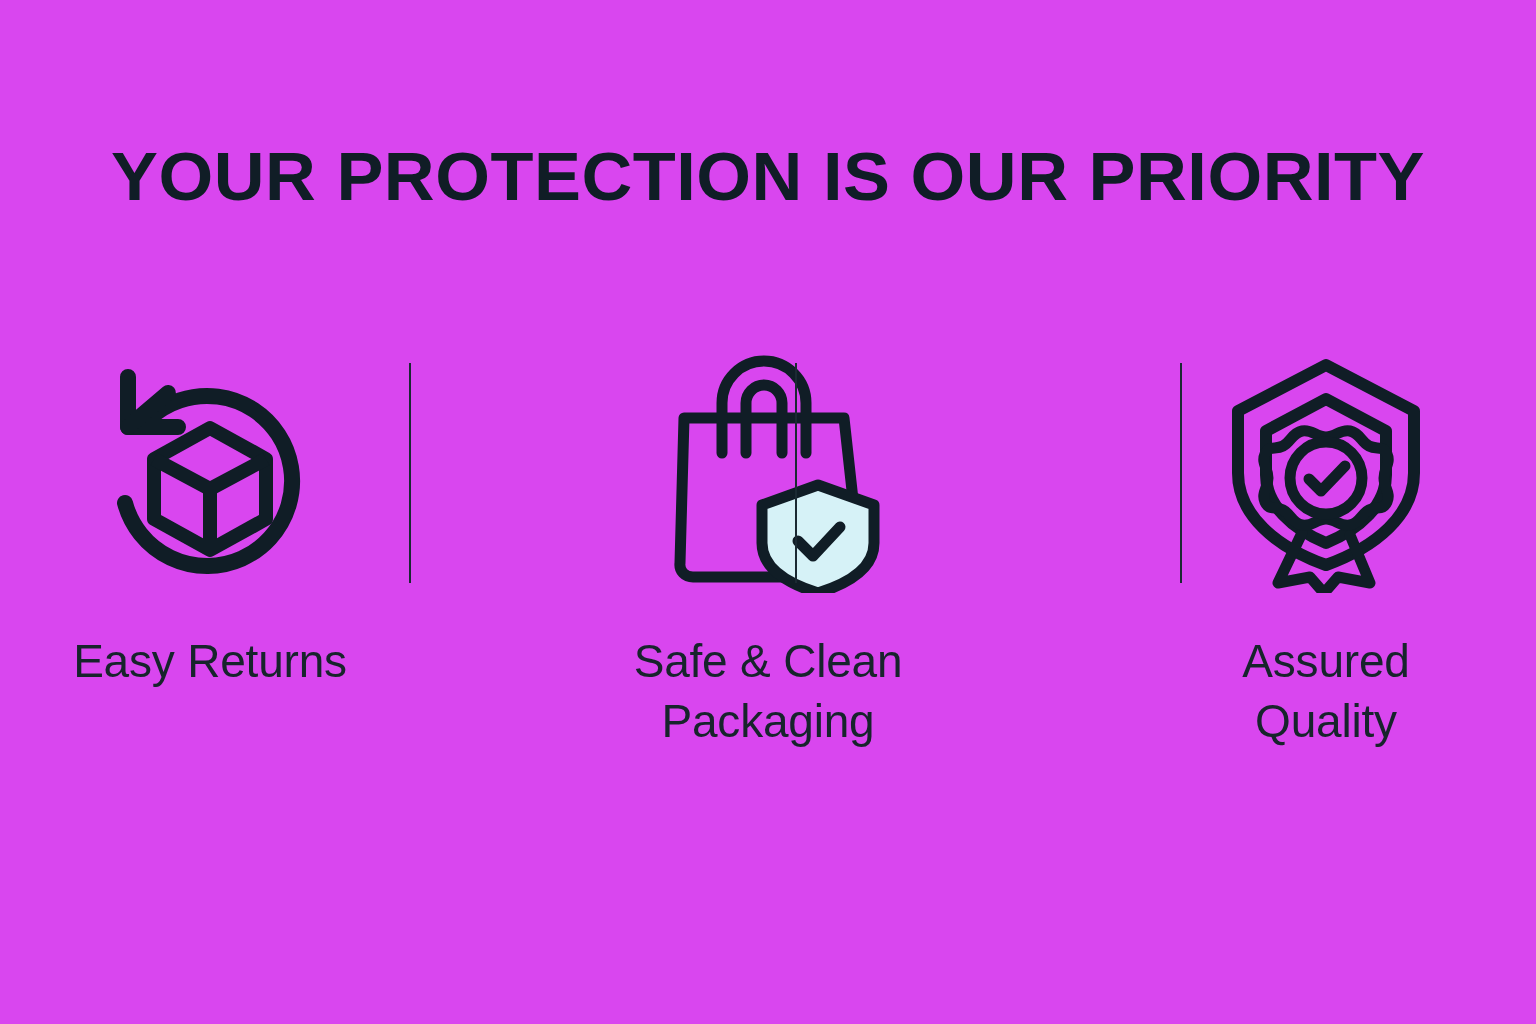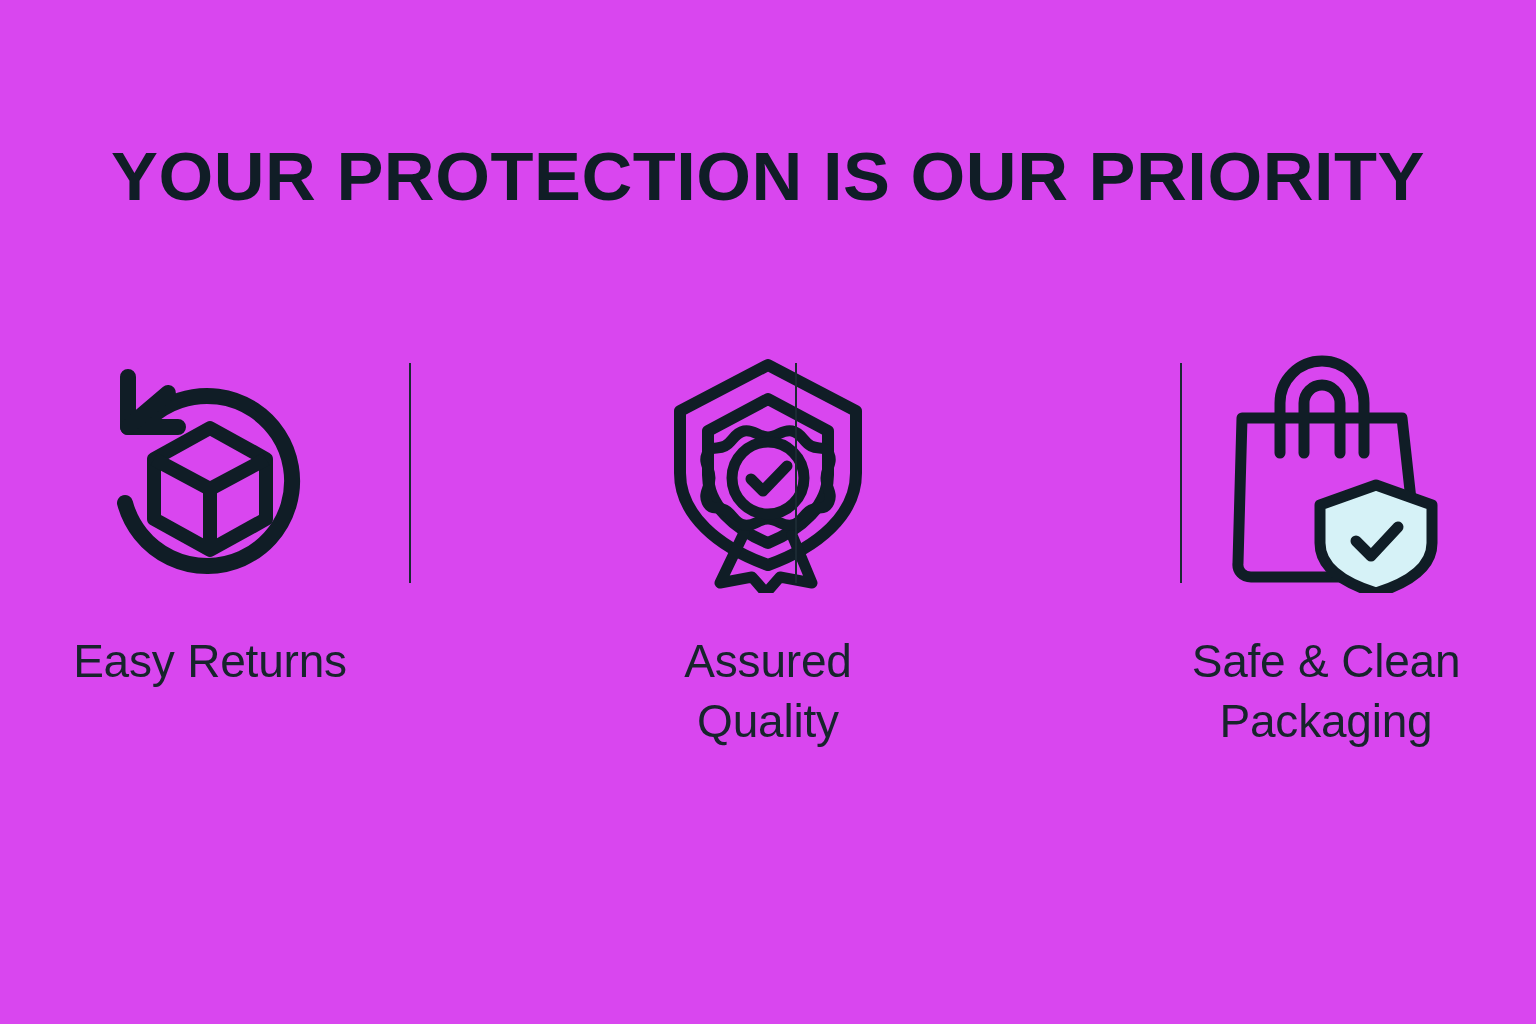--- a/index.html
+++ b/index.html
@@ -108,20 +108,34 @@
           <path d="M120 134 L120 195" stroke="#101d26" stroke-width="14" stroke-linejoin="round" fill="none"></path>
         </svg>
       </div>
       <div class="feature-label">Easy Returns</div>
     </div>
 
 
     <div class="feature">
       <div class="icon-wrap">
         <svg viewBox="0 0 240 238" fill="none" xmlns="http://www.w3.org/2000/svg">
+          <path d="M36 63 L196 63 L212 208 C213 216 207 222 199 222 L45 222 C37 222 31 216 32 208 Z" stroke="#101d26" stroke-width="11" stroke-linejoin="round" fill="none"></path>
+          <path d="M74 98 L74 48 A42 42 0 0 1 158 48 L158 98" stroke="#101d26" stroke-width="11" stroke-linecap="round" fill="none"></path>
+          <path d="M98 98 L98 48 A18 18 0 0 1 134 48 L134 98" stroke="#101d26" stroke-width="11" stroke-linecap="round" fill="none"></path>
+          <path d="M170 130 L226 150 L226 188 C226 212 202 228 170 238 C138 228 114 212 114 188 L114 150 Z" fill="#d6f2f7" stroke="#101d26" stroke-width="11" stroke-linejoin="round"></path>
+          <path d="M150 186 L165 201 L192 172" stroke="#101d26" stroke-width="11" stroke-linecap="round" stroke-linejoin="round" fill="none"></path>
+        </svg>
+      </div>
+      <div class="feature-label">Safe &amp; Clean
+Packaging</div>
+    </div>
+
+    <div class="feature">
+      <div class="icon-wrap">
+        <svg viewBox="0 0 240 238" fill="none" xmlns="http://www.w3.org/2000/svg">
           <path d="M120 10 L208 56 L208 118 C208 160 170 192 120 210 C70 192 32 160 32 118 L32 56 Z" stroke="#101d26" stroke-width="12" stroke-linejoin="round" fill="none"></path>
           <path d="M120 44 L180 76 L180 120 C180 150 154 174 120 188 C86 174 60 150 60 120 L60 76 Z" stroke="#101d26" stroke-width="12" stroke-linejoin="round" fill="none"></path>
           <path d="M96 178 L72 228 L104 222 L118 238 L132 222 L164 228 L144 180" stroke="#101d26" stroke-width="11" stroke-linejoin="round" stroke-linecap="round" fill="none"></path>
           <path d="M120 82
                    C130 82 134 74 144 76
                    C154 78 155 87 163 91
                    C171 95 177 90 181 99
                    C185 108 178 113 178 123
                    C178 133 185 138 181 147
                    C177 156 171 151 163 155
@@ -136,33 +150,19 @@
                    C85 87 86 78 96 76
                    C106 74 110 82 120 82 Z" stroke="#101d26" stroke-width="11" stroke-linejoin="round" fill="none"></path>
           <circle cx="120" cy="123" r="36" stroke="#101d26" stroke-width="11" fill="none"></circle>
           <path d="M103 124 L115 136 L139 111" stroke="#101d26" stroke-width="11" stroke-linecap="round" stroke-linejoin="round" fill="none"></path>
         </svg>
       </div>
       <div class="feature-label">Assured
 Quality</div>
     </div>
 
-    <div class="feature">
-      <div class="icon-wrap">
-        <svg viewBox="0 0 240 238" fill="none" xmlns="http://www.w3.org/2000/svg">
-          <path d="M36 63 L196 63 L212 208 C213 216 207 222 199 222 L45 222 C37 222 31 216 32 208 Z" stroke="#101d26" stroke-width="11" stroke-linejoin="round" fill="none"></path>
-          <path d="M74 98 L74 48 A42 42 0 0 1 158 48 L158 98" stroke="#101d26" stroke-width="11" stroke-linecap="round" fill="none"></path>
-          <path d="M98 98 L98 48 A18 18 0 0 1 134 48 L134 98" stroke="#101d26" stroke-width="11" stroke-linecap="round" fill="none"></path>
-          <path d="M170 130 L226 150 L226 188 C226 212 202 228 170 238 C138 228 114 212 114 188 L114 150 Z" fill="#d6f2f7" stroke="#101d26" stroke-width="11" stroke-linejoin="round"></path>
-          <path d="M150 186 L165 201 L192 172" stroke="#101d26" stroke-width="11" stroke-linecap="round" stroke-linejoin="round" fill="none"></path>
-        </svg>
-      </div>
-      <div class="feature-label">Safe &amp; Clean
-Packaging</div>
-    </div>
-
   </div>
 
   <div class="divider d1"></div>
   <div class="divider d2"></div>
   <div class="divider d3"></div>
 
 </div>
 
 </body></html>

